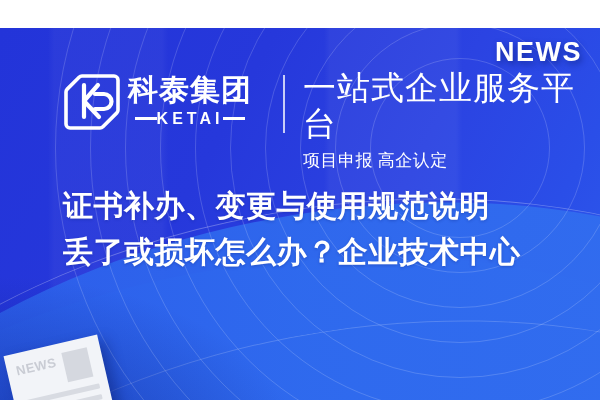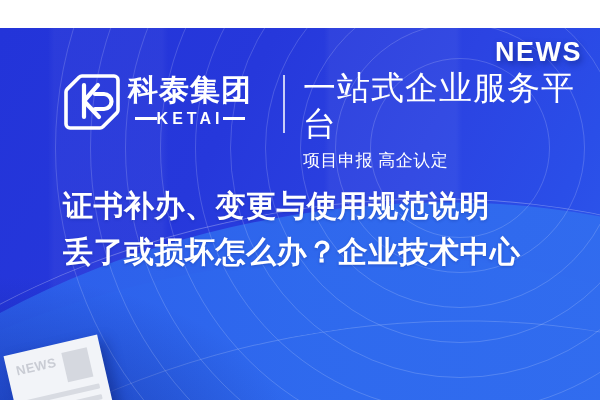--- a/index.html
+++ b/index.html
@@ -133,21 +133,21 @@
     width:2px; height:58px; background:rgba(255,255,255,.75);
   }
   .slogan{ position:absolute; left:303px; top:42px; }
   .slogan-main{
     font-size:33px; color:#fff; letter-spacing:1px; line-height:1.1;
     font-family:"DejaVu Sans","Liberation Sans",sans-serif;
   }
   .slogan-sub{
     margin-top:6px;
     font-size:17px; color:#fff; letter-spacing:.5px;
-    font-family:Liberation Sans, sans-serif;
+    font-family:Liberation Serif, serif;
   }
 
   
   .headline{
     position:absolute; left:63px; top:155px;
     width:500px;
     font-size:30px; font-weight:bold; color:#ffffff;
     line-height:1.52; letter-spacing:.5px;
     font-family:"DejaVu Sans","Liberation Sans",sans-serif;
     text-shadow:0 1px 3px rgba(10,30,120,.3);

